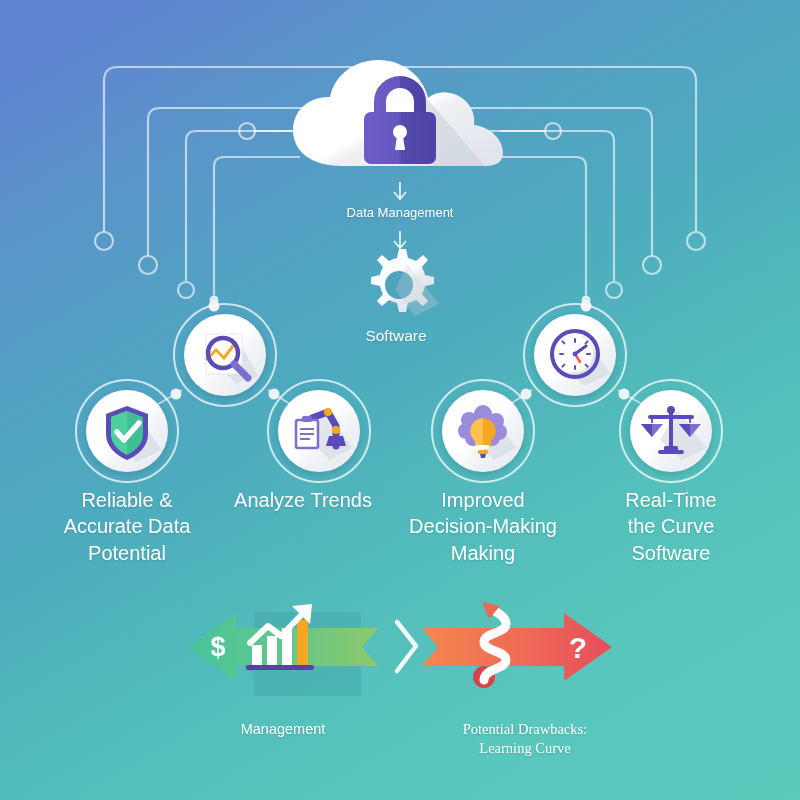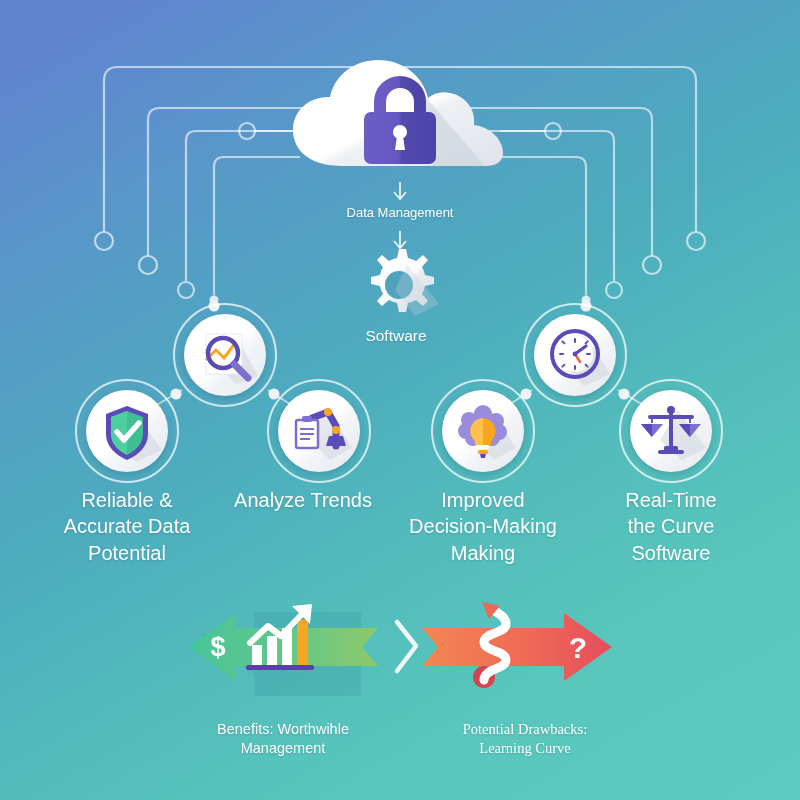--- a/index.html
+++ b/index.html
@@ -360,21 +360,20 @@
           <path d="M484 92 C484 80 506 82 506 72 C506 62 484 64 484 54 C484 44 506 46 506 36
                    C506 28 498 26 494 22" stroke="#ffffff" stroke-width="9" fill="none" stroke-linecap="round" stroke-linejoin="round"></path>
           <path d="M482 14 L500 18 L489 31 Z" fill="#ec6a54"></path>
         </g>
         <text x="578" y="70" font-family="Liberation Sans, sans-serif" font-size="30" font-weight="bold" fill="#ffffff" text-anchor="middle">?</text>
       </g>
     </svg>
   </div>
 
   <div class="abs lbl arrow-cap" style="left:168px;top:720px;">
-    <div>Benefits: Worthwihle</div>
     <div>Management</div>
   </div>
 
   <div class="abs lbl arrow-cap" style="left:410px;top:720px;font-family:Liberation Serif, serif;">
     <div>Potential Drawbacks:</div>
     <div>Learning Curve</div>
   </div>
 
 </div>
 

